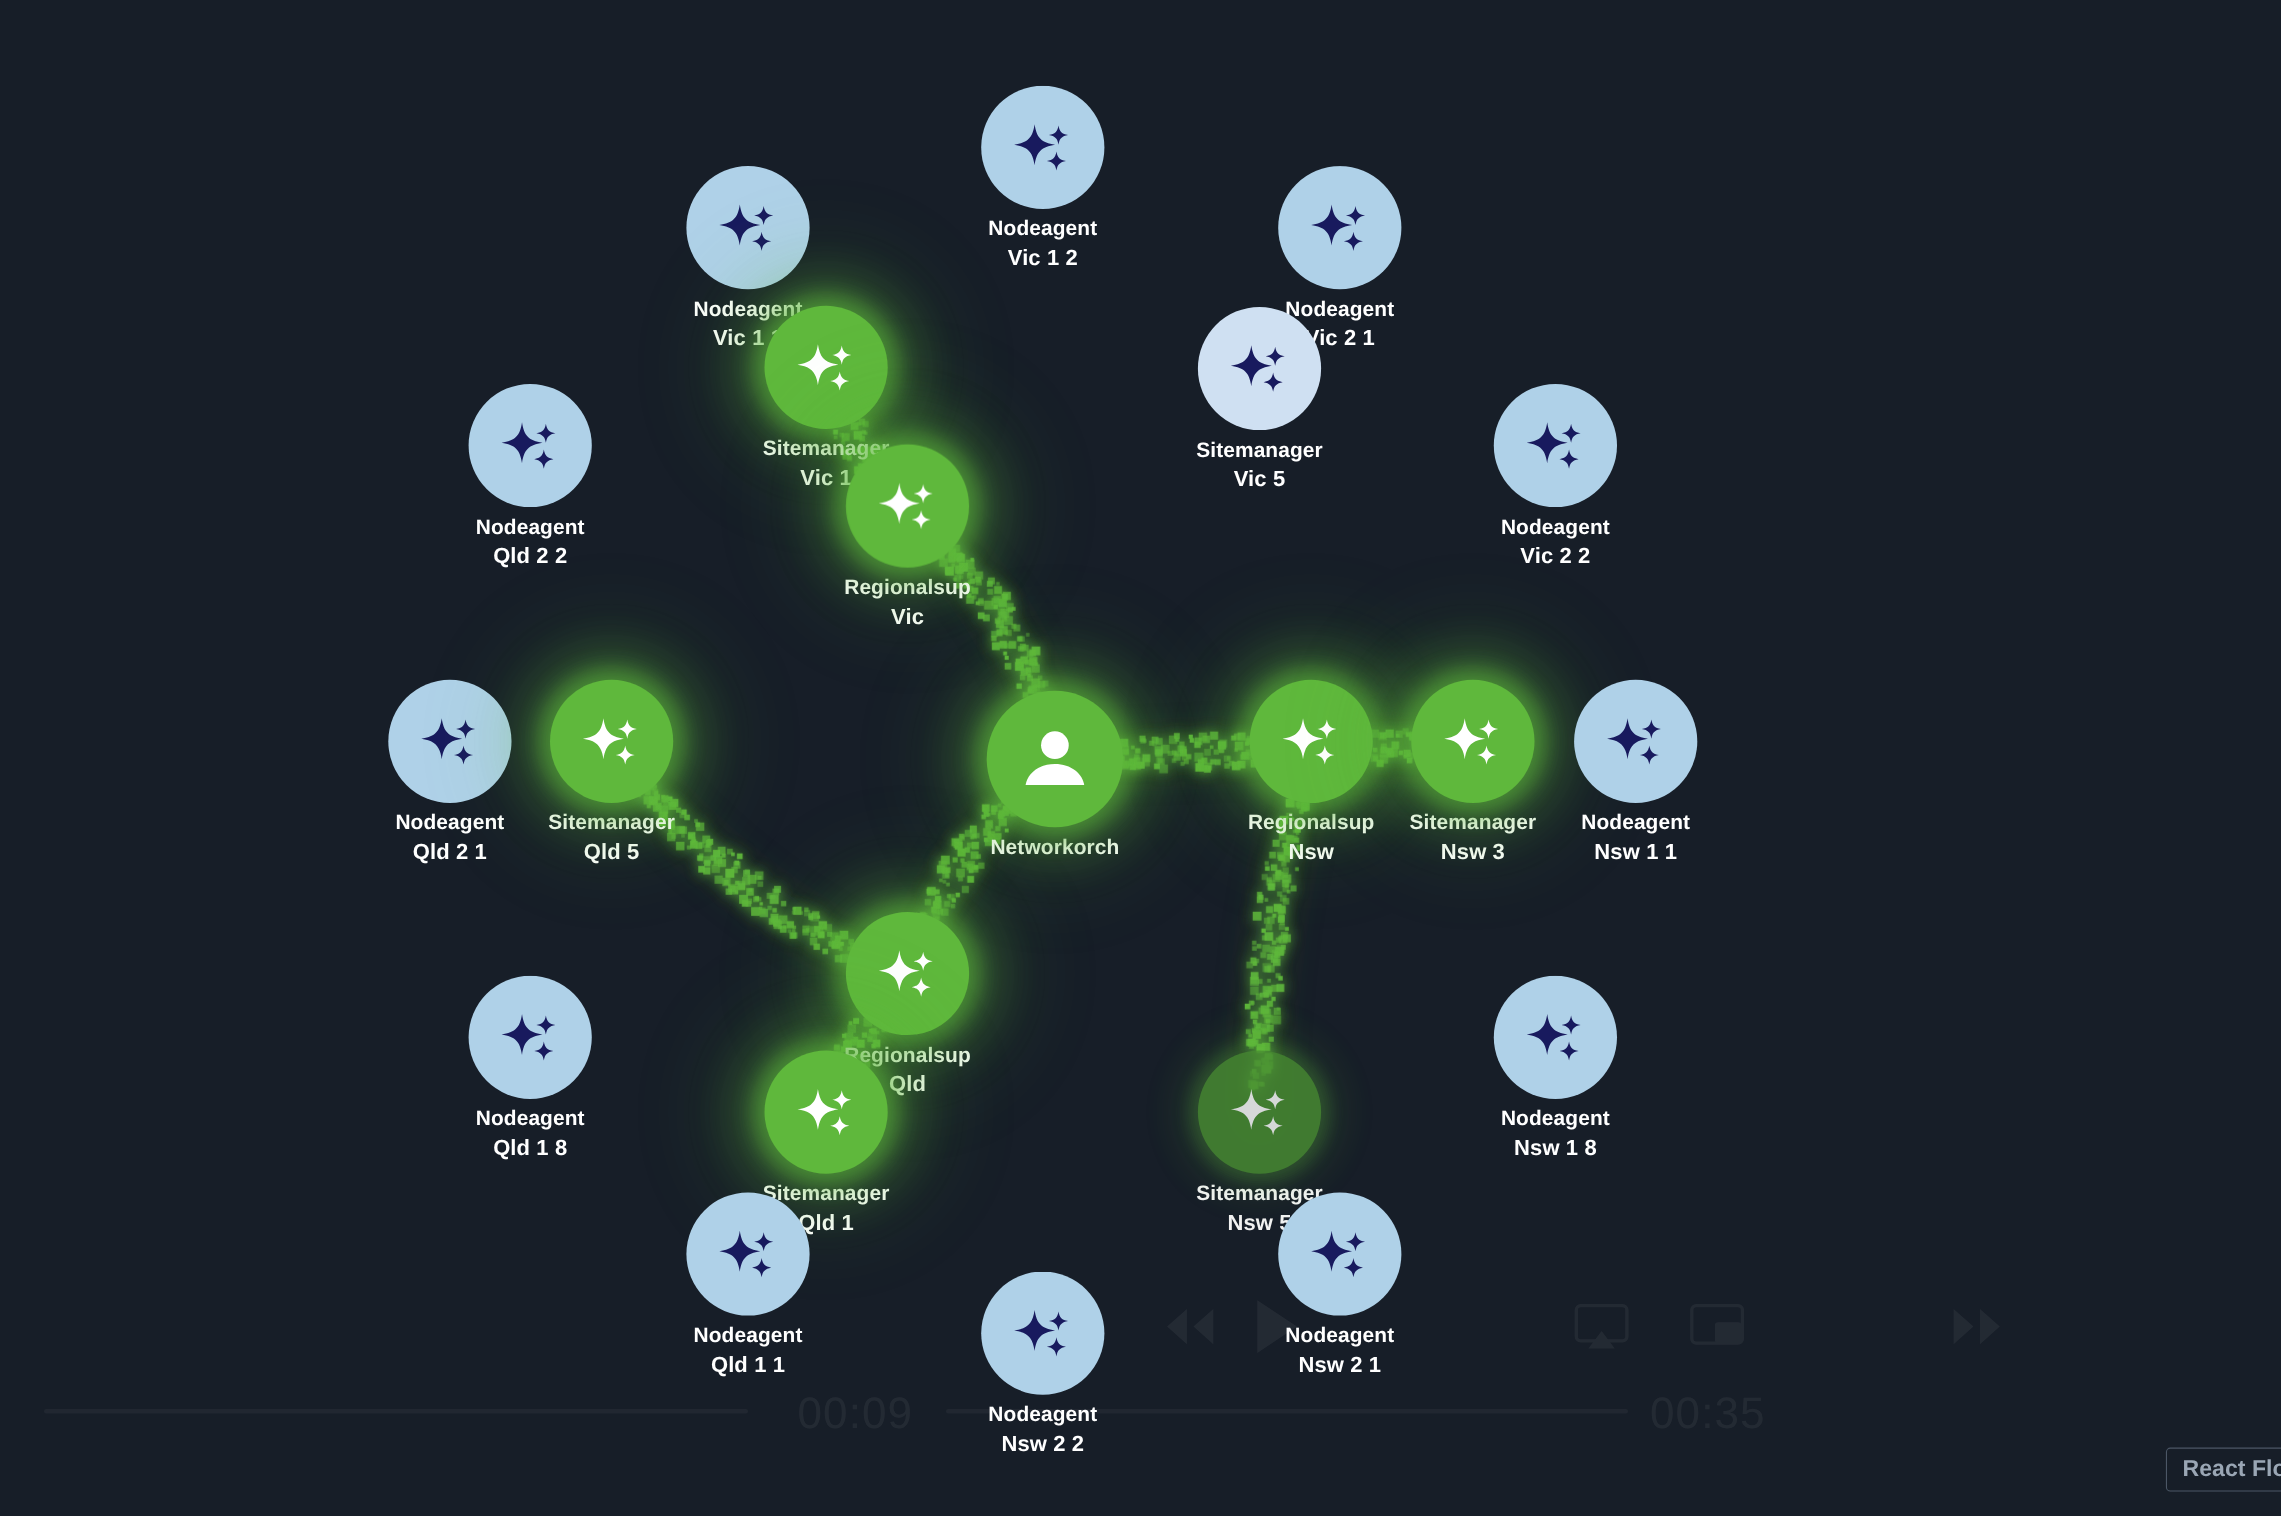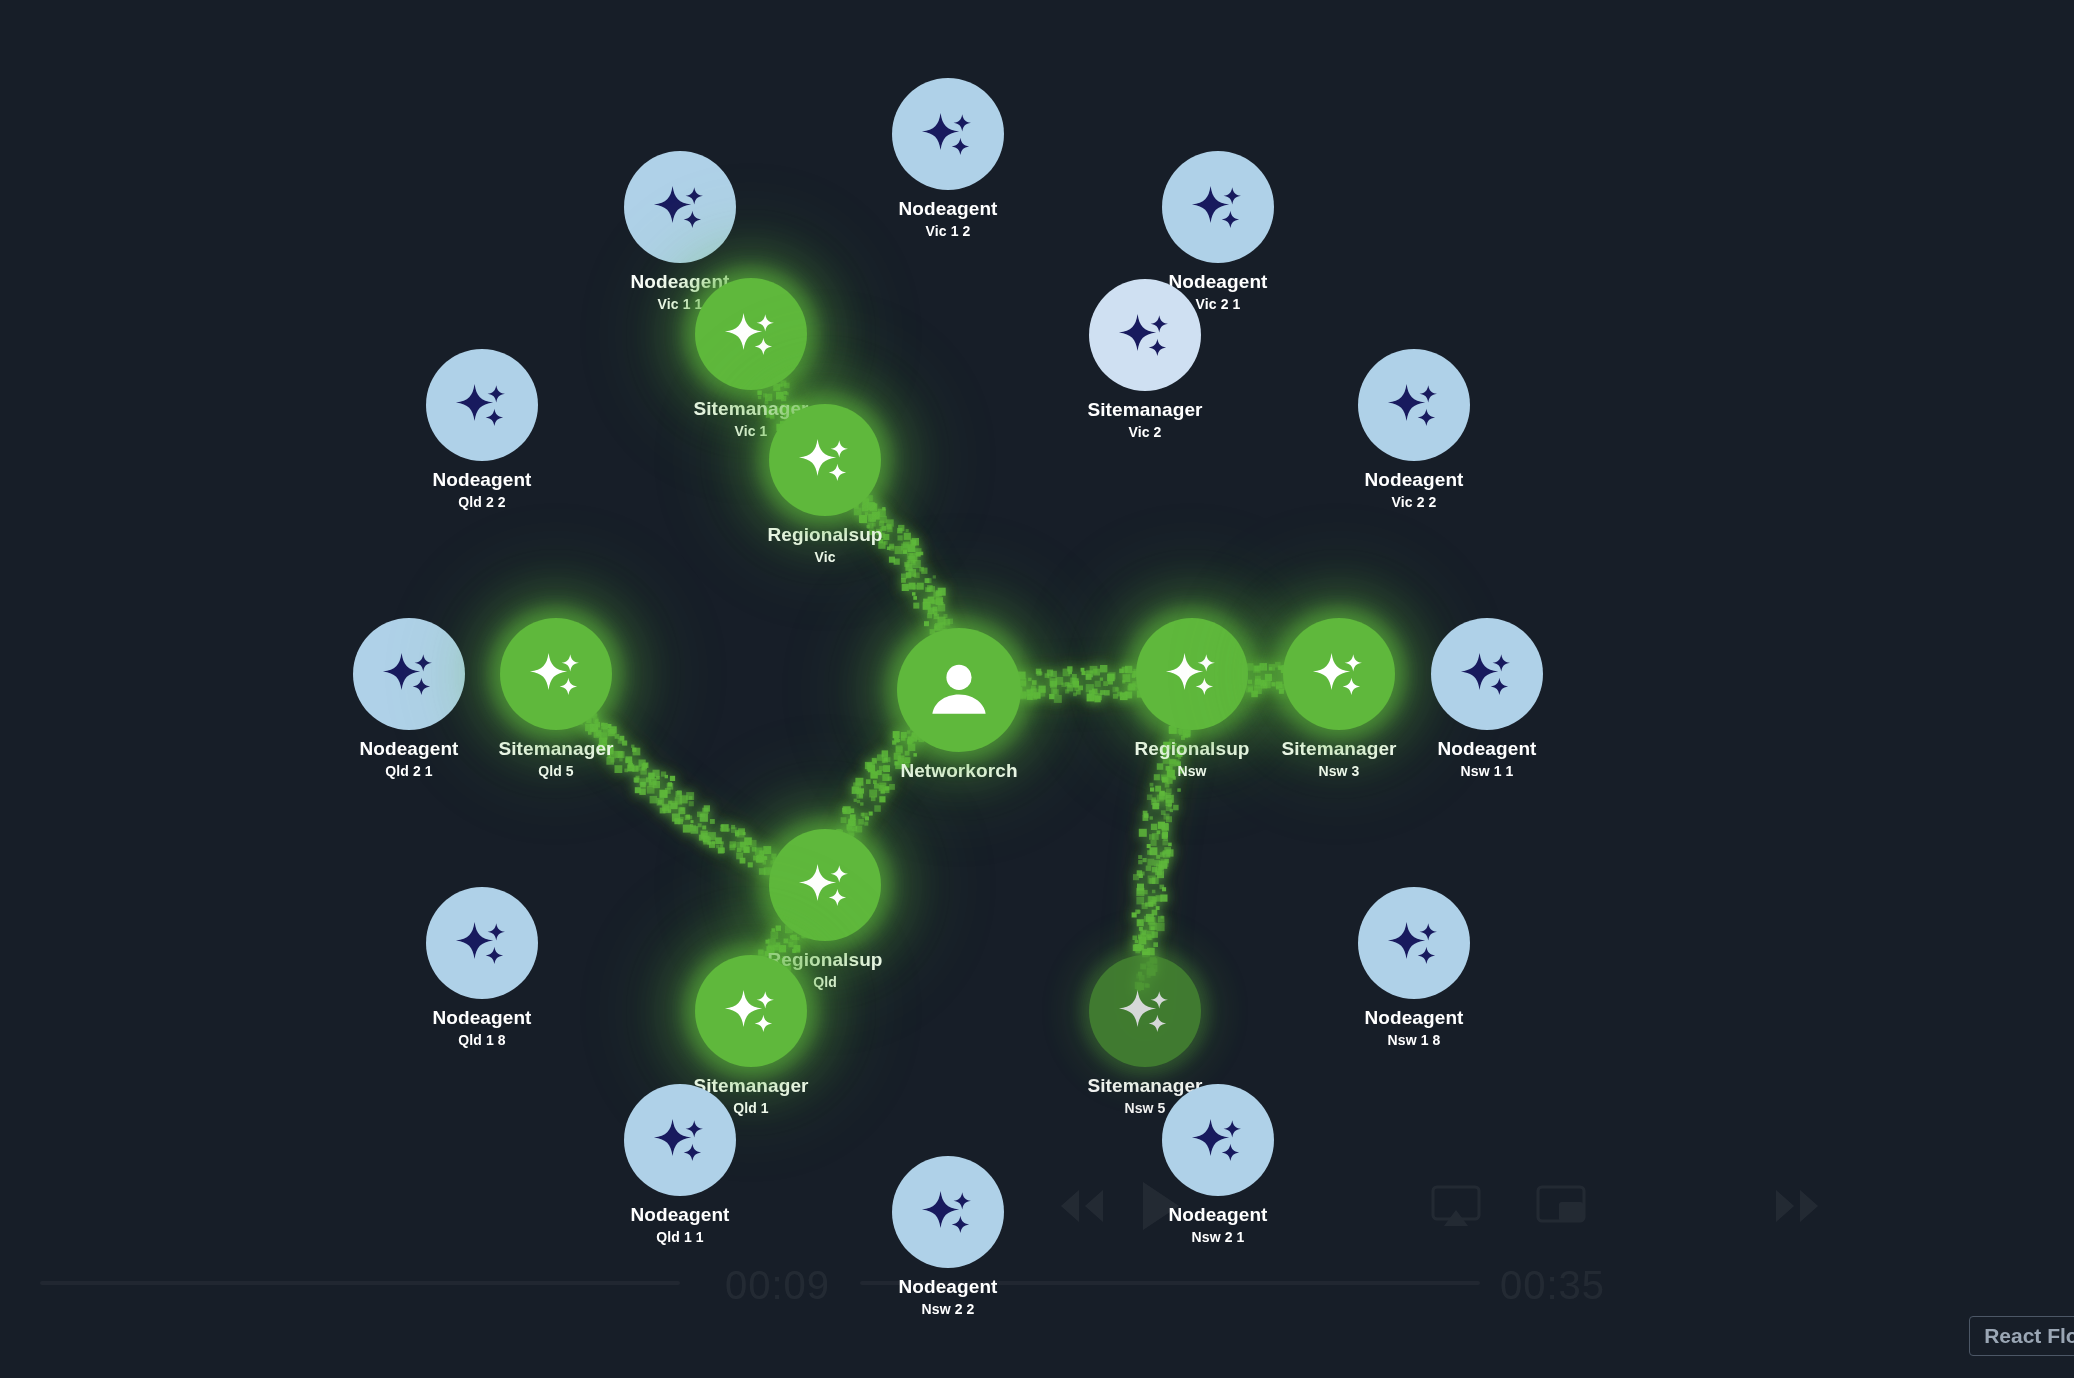--- a/index.html
+++ b/index.html
@@ -88,21 +88,21 @@
     color: #ffffff;
     font-size: 19px;
     font-weight: 700;
     letter-spacing: .1px;
     white-space: nowrap;
     overflow: hidden;
     display: block;
   }
   .lbl-name {
     color: #ffffff;
-    font-size: 14px;
+    font-size: 20px;
     font-weight: 700;
     letter-spacing: .1px;
     white-space: nowrap;
     display: block;
   }
   .node.state-dim .lbl-type,
   .node.state-dim .lbl-name { color: #f2f2f2; }
 
   
   .player-overlay {
@@ -1390,21 +1390,21 @@
       <div class="node state-idle-soft sz-md" style="left: 1145px; top: 341px;">
         <div class="bubble">
           <svg width="62" height="62" viewBox="0 0 100 100" fill="#181a5e">
             <path d="M38 16 C41 36 48 43 68 46 C48 49 41 56 38 76 C35 56 28 49 8 46 C28 43 35 36 38 16 Z"></path>
             <path d="M73 18 C74.6 27 78 30.4 87 32 C78 33.6 74.6 37 73 46 C71.4 37 68 33.6 59 32 C68 30.4 71.4 27 73 18 Z"></path>
             <path d="M70 56 C71.6 65 75 68.4 84 70 C75 71.6 71.6 75 70 84 C68.4 75 65 71.6 56 70 C65 68.4 68.4 65 70 56 Z"></path>
           </svg>
         </div>
         <div class="labels">
           <span class="lbl-type">Sitemanager</span>
-          <span class="lbl-name">Vic 2</span>
+          <span class="lbl-name">Vic 5</span>
         </div>
       </div>
       <div class="node state-idle sz-md" style="left: 482px; top: 411px;">
         <div class="bubble">
           <svg width="62" height="62" viewBox="0 0 100 100" fill="#181a5e">
             <path d="M38 16 C41 36 48 43 68 46 C48 49 41 56 38 76 C35 56 28 49 8 46 C28 43 35 36 38 16 Z"></path>
             <path d="M73 18 C74.6 27 78 30.4 87 32 C78 33.6 74.6 37 73 46 C71.4 37 68 33.6 59 32 C68 30.4 71.4 27 73 18 Z"></path>
             <path d="M70 56 C71.6 65 75 68.4 84 70 C75 71.6 71.6 75 70 84 C68.4 75 65 71.6 56 70 C65 68.4 68.4 65 70 56 Z"></path>
           </svg>
         </div>

